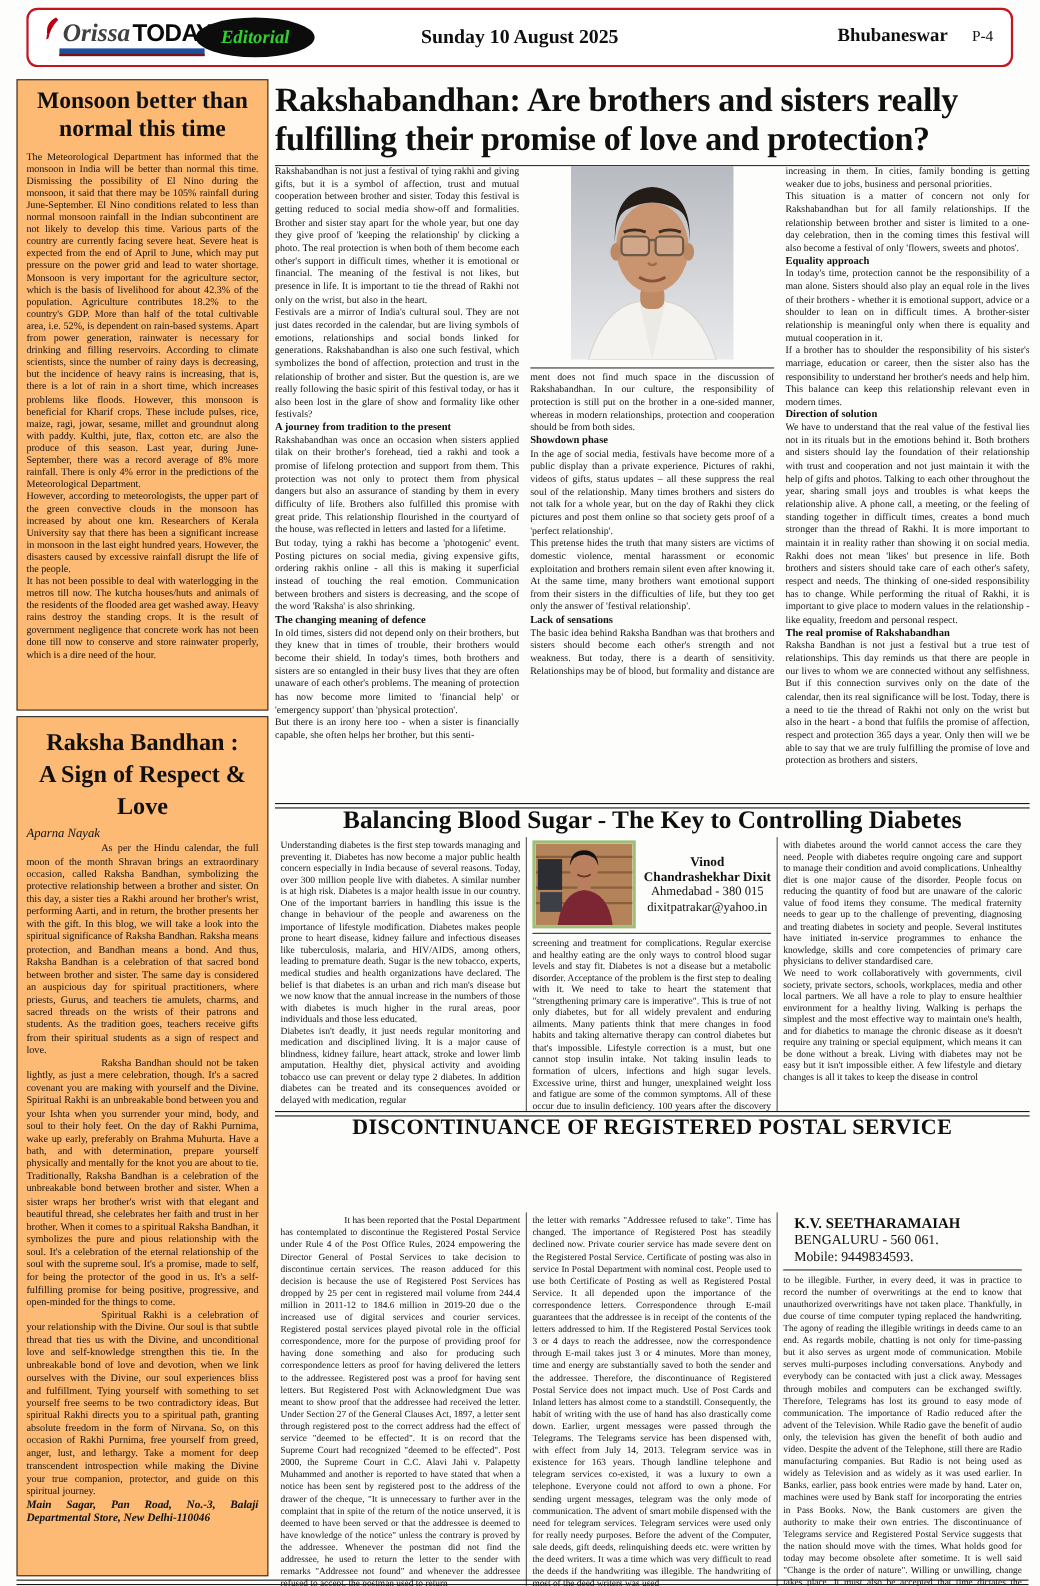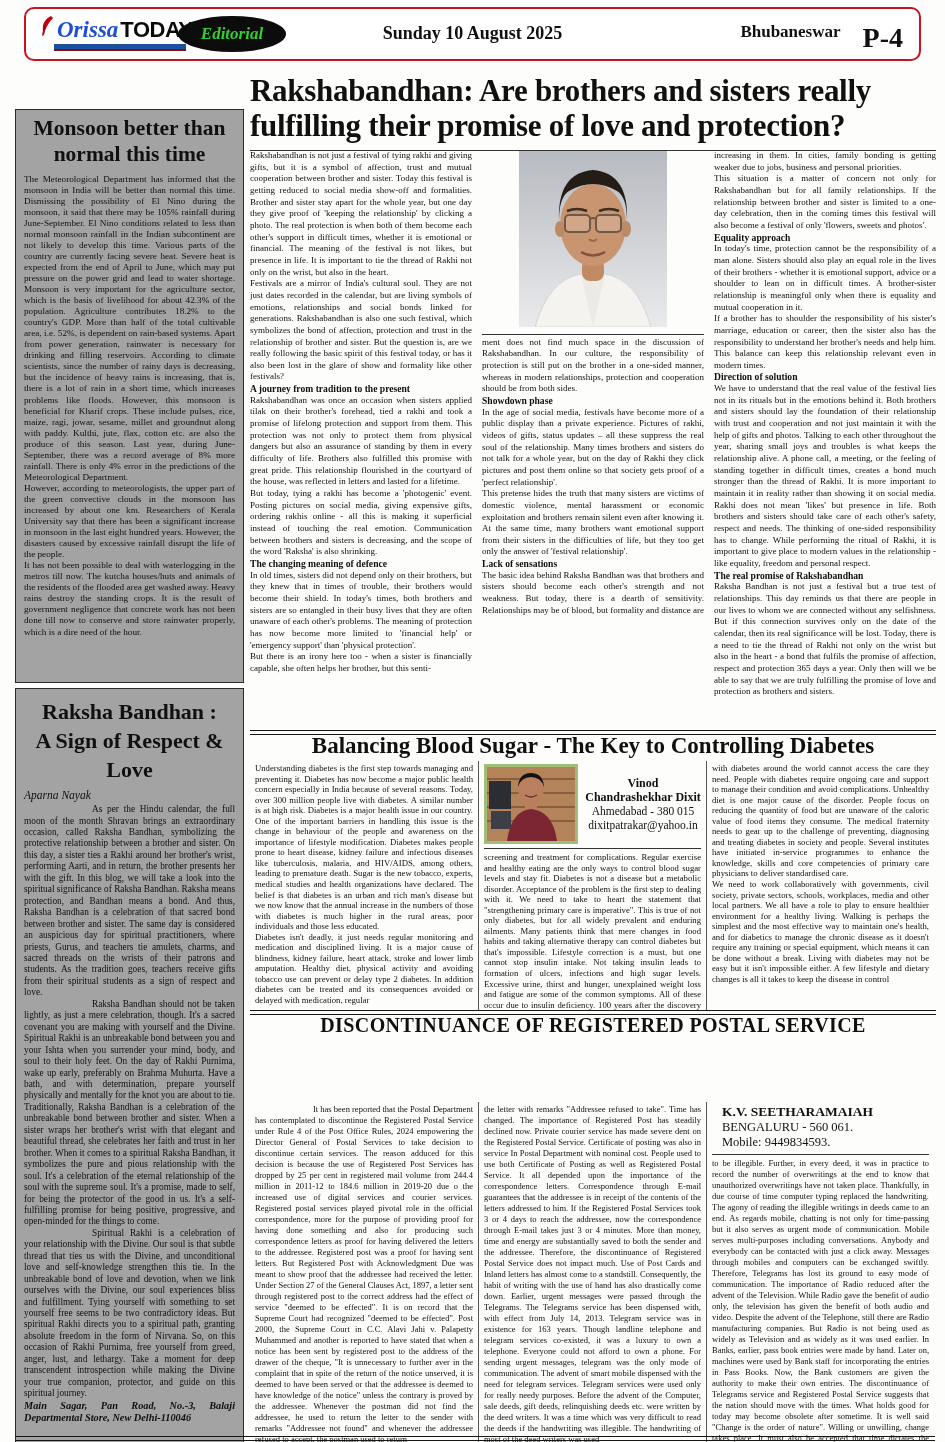--- a/index.html
+++ b/index.html
@@ -2,32 +2,32 @@
 <html><head>
 <meta charset="utf-8">
 <style>
   html,body{margin:0;padding:0;}
   body{width:945px;height:1442px;position:relative;background:#fdfdfb;font-family:"Liberation Serif","DejaVu Serif",serif;color:#101010;overflow:hidden;}
   .abs{position:absolute;}
   
   .masthead{left:24px;top:7px;width:893px;height:50px;border:2.5px solid #c41420;border-radius:10px;background:#fff;}
   .brand{position:absolute;left:14px;top:6px;width:160px;}
   .brand-row{display:flex;align-items:baseline;gap:2px;}
-  .brand-orissa{font-style:italic;font-weight:bold;color:#1d4ed8;font-size:23px;}
+  .brand-orissa{font-style:italic;font-weight:bold;color:#404040;font-size:23px;}
   .brand-today{font-family:"Liberation Sans",sans-serif;font-weight:bold;font-size:22px;color:#0a0a0a;letter-spacing:-0.5px;}
   .brand-bar{margin-top:1px;margin-left:14px;width:132px;height:5px;background:#1b4fa0;border-bottom:2px solid #7f1010;}
   .badge{position:absolute;left:152px;top:7px;width:108px;height:36px;background:#0c0c0c;border-radius:50%;display:flex;align-items:center;justify-content:center;color:#2fd12f;font-style:italic;font-weight:bold;font-size:17px;}
   .mast-date{position:absolute;left:0;right:0;top:14px;text-align:center;font-weight:bold;font-size:18px;}
-  .mast-right{position:absolute;right:16px;top:13px;display:flex;align-items:flex-start;gap:22px;}
+  .mast-right{position:absolute;right:16px;top:13px;display:flex;align-items:flex-end;gap:22px;}
   .mast-city{font-weight:bold;font-size:17px;}
-  .mast-page{font-size:28px;font-weight:bold;}
+  .mast-page{font-size:14px;}
   
   p{margin:0;text-align:justify;}
   .sub{font-weight:bold;text-align:left;}
-  .boxed{border:1px solid #2b2b2b;background:#a3a3a3;padding:4px 8px;box-sizing:border-box;overflow:hidden;margin-top:37px;}
+  .boxed{border:1px solid #2b2b2b;background:#fdba74;padding:4px 8px;box-sizing:border-box;overflow:hidden;}
   
   .monsoon{left:15px;top:72px;width:229px;height:574px;}
   .monsoon h2{margin:2px 0 6px;text-align:center;font-size:21.5px;line-height:1.2;}
   .monsoon .body{font-size:9.2px;line-height:11.05px;}
   
   .rakhileft{left:15px;top:651px;width:229px;height:782px;}
   .rakhileft h2{margin:4px 10px 5px;text-align:center;font-size:22px;line-height:1.32;}
   .rakhileft .author{font-style:italic;font-weight:normal;font-size:11.5px;margin:2px 0 3px;text-align:left;}
   .rakhileft .body{font-size:9.3px;line-height:11.45px;}
   .rakhileft .body p{text-indent:68px;}

